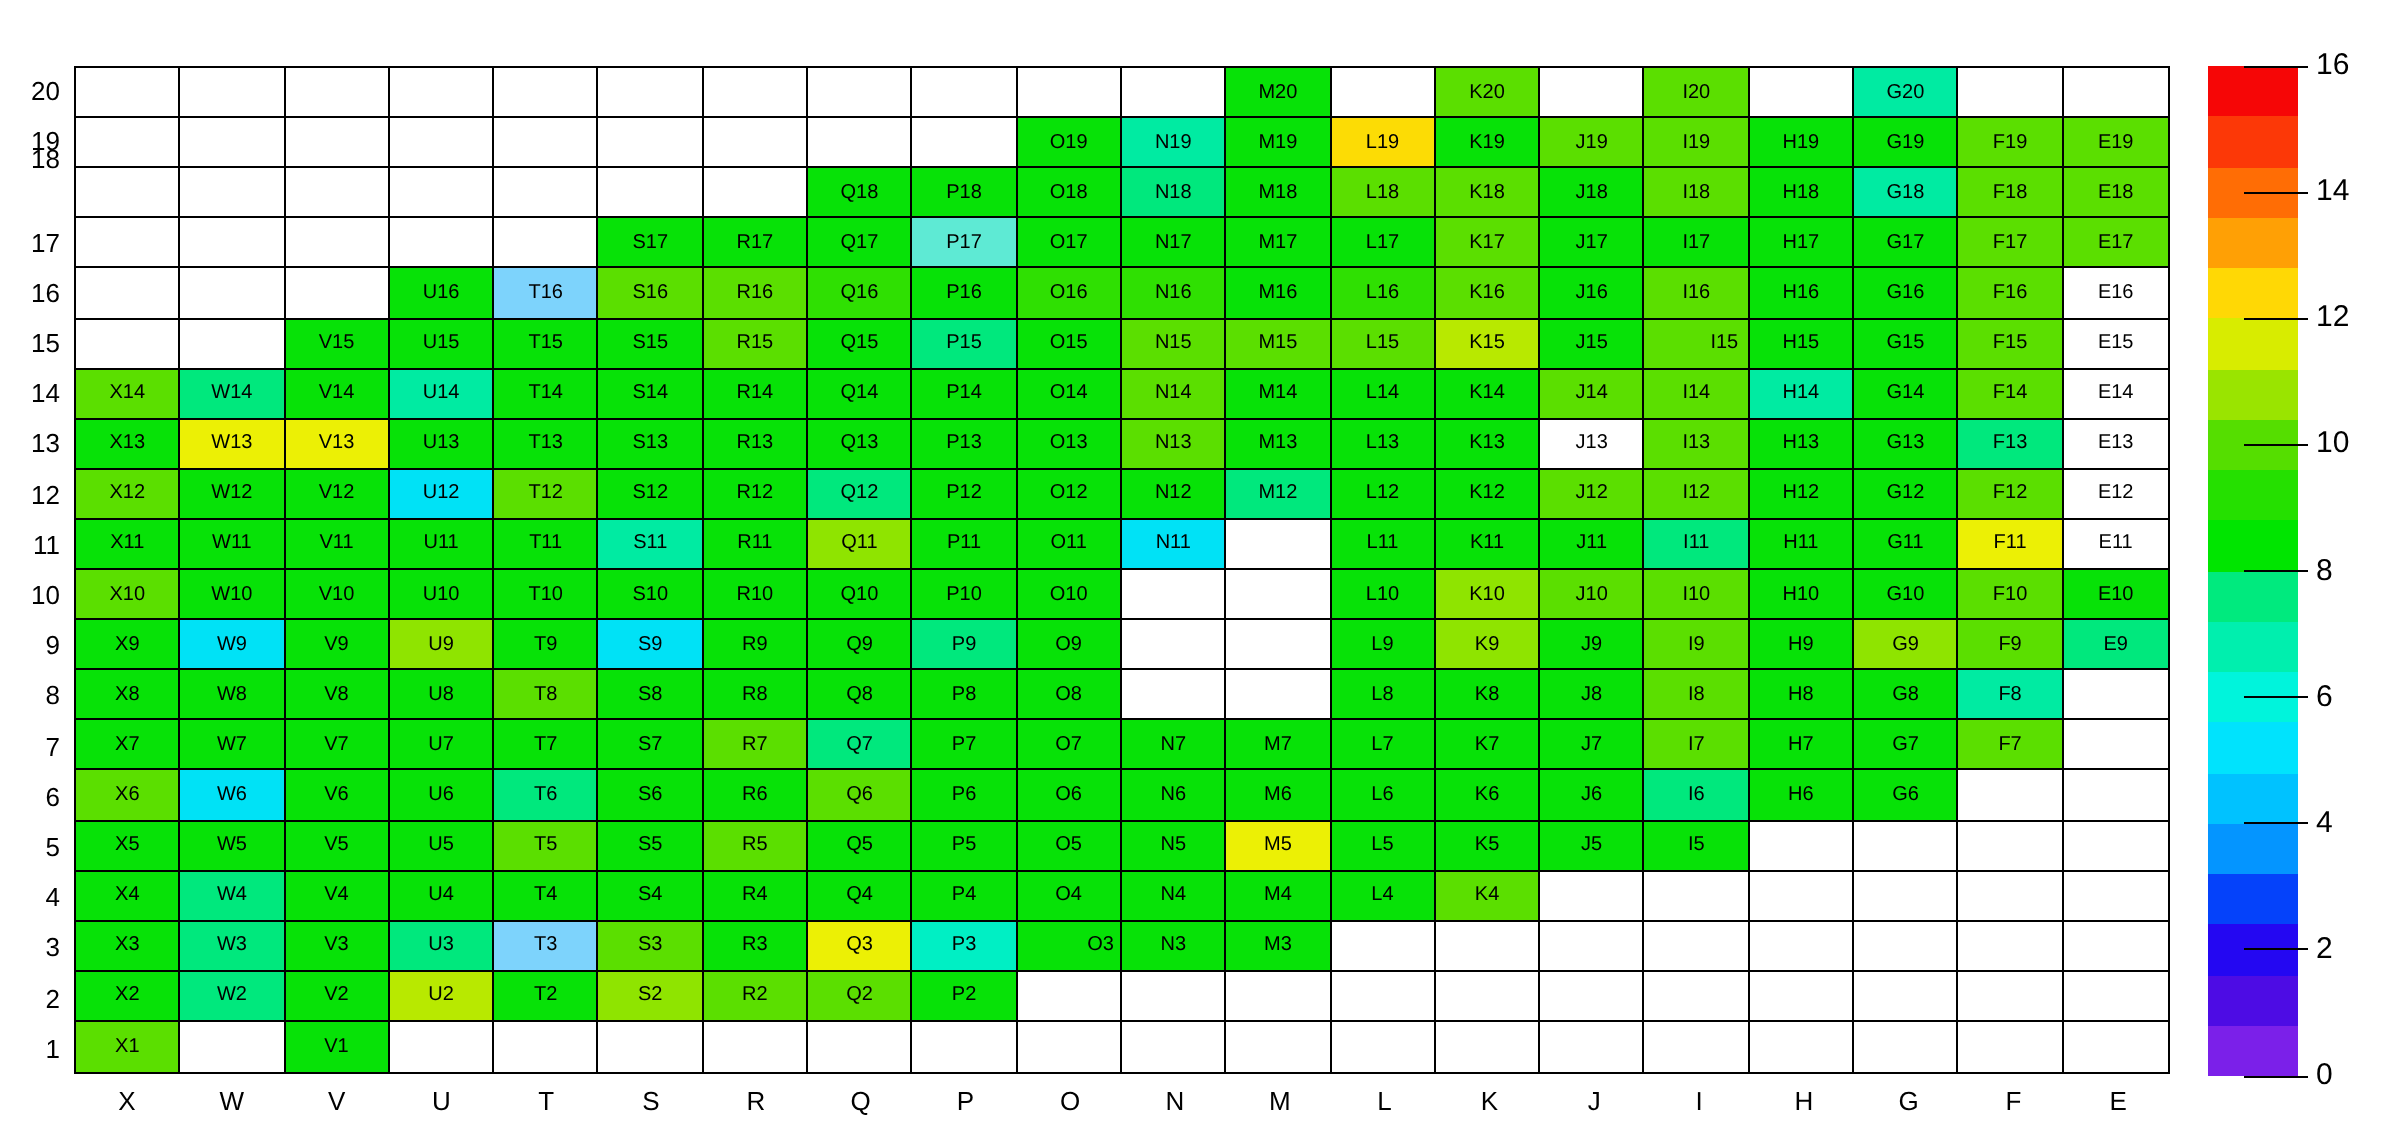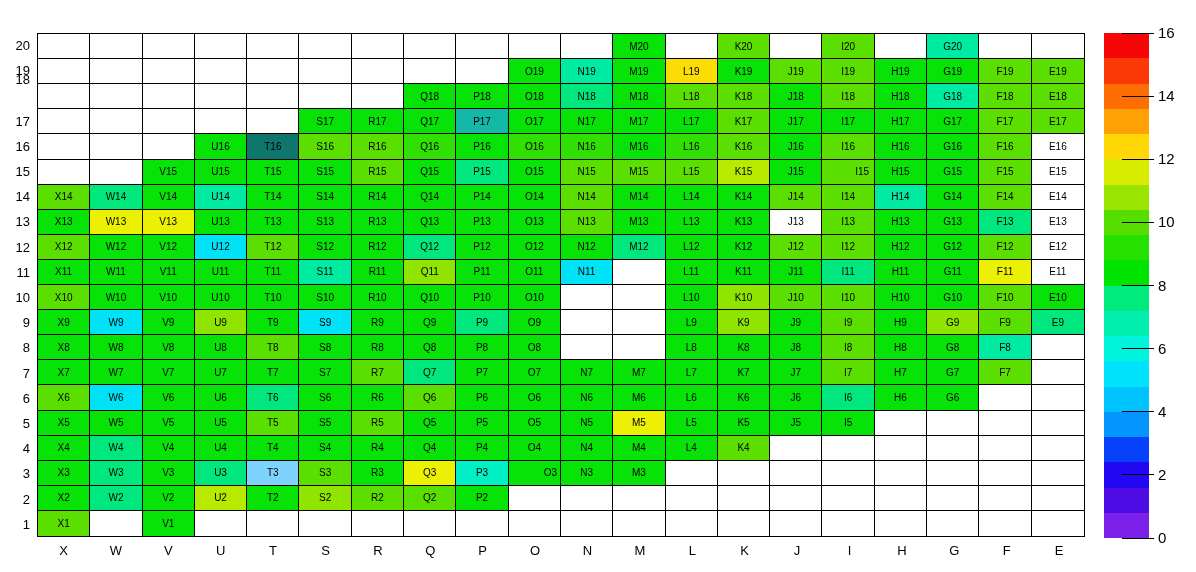--- a/index.html
+++ b/index.html
@@ -105,37 +105,37 @@
       <div class="cell" style="background: rgb(91, 223, 0);">F18</div>
       <div class="cell" style="background: rgb(91, 223, 0);">E18</div>
       <div class="cell" style="background: rgb(255, 255, 255);"></div>
       <div class="cell" style="background: rgb(255, 255, 255);"></div>
       <div class="cell" style="background: rgb(255, 255, 255);"></div>
       <div class="cell" style="background: rgb(255, 255, 255);"></div>
       <div class="cell" style="background: rgb(255, 255, 255);"></div>
       <div class="cell" style="background: rgb(7, 226, 7);">S17</div>
       <div class="cell" style="background: rgb(7, 226, 7);">R17</div>
       <div class="cell" style="background: rgb(7, 226, 7);">Q17</div>
-      <div class="cell" style="background: #14b8a6;">P17</div>
+      <div class="cell" style="background: #5eead4;">P17</div>
       <div class="cell" style="background: rgb(7, 226, 7);">O17</div>
       <div class="cell" style="background: rgb(7, 226, 7);">N17</div>
       <div class="cell" style="background: rgb(7, 226, 7);">M17</div>
       <div class="cell" style="background: rgb(7, 226, 7);">L17</div>
       <div class="cell" style="background: rgb(91, 223, 0);">K17</div>
       <div class="cell" style="background: rgb(7, 226, 7);">J17</div>
       <div class="cell" style="background: rgb(7, 226, 7);">I17</div>
       <div class="cell" style="background: rgb(7, 226, 7);">H17</div>
       <div class="cell" style="background: rgb(7, 226, 7);">G17</div>
       <div class="cell" style="background: rgb(91, 223, 0);">F17</div>
       <div class="cell" style="background: rgb(91, 223, 0);">E17</div>
       <div class="cell" style="background: rgb(255, 255, 255);"></div>
       <div class="cell" style="background: rgb(255, 255, 255);"></div>
       <div class="cell" style="background: rgb(255, 255, 255);"></div>
       <div class="cell" style="background: rgb(7, 226, 7);">U16</div>
-      <div class="cell" style="background: #0f766e;">T16</div>
+      <div class="cell" style="background: #7dd3fc;">T16</div>
       <div class="cell" style="background: rgb(91, 223, 0);">S16</div>
       <div class="cell" style="background: rgb(91, 223, 0);">R16</div>
       <div class="cell" style="background: rgb(47, 224, 2); text-align: center;">Q16</div>
       <div class="cell" style="background: rgb(7, 226, 7);">P16</div>
       <div class="cell" style="background: rgb(47, 224, 2);">O16</div>
       <div class="cell" style="background: rgb(47, 224, 2);">N16</div>
       <div class="cell" style="background: rgb(7, 226, 7);">M16</div>
       <div class="cell" style="background: rgb(47, 224, 2);">L16</div>
       <div class="cell" style="background: rgb(91, 223, 0);">K16</div>
       <div class="cell" style="background: rgb(7, 226, 7);">J16</div>

